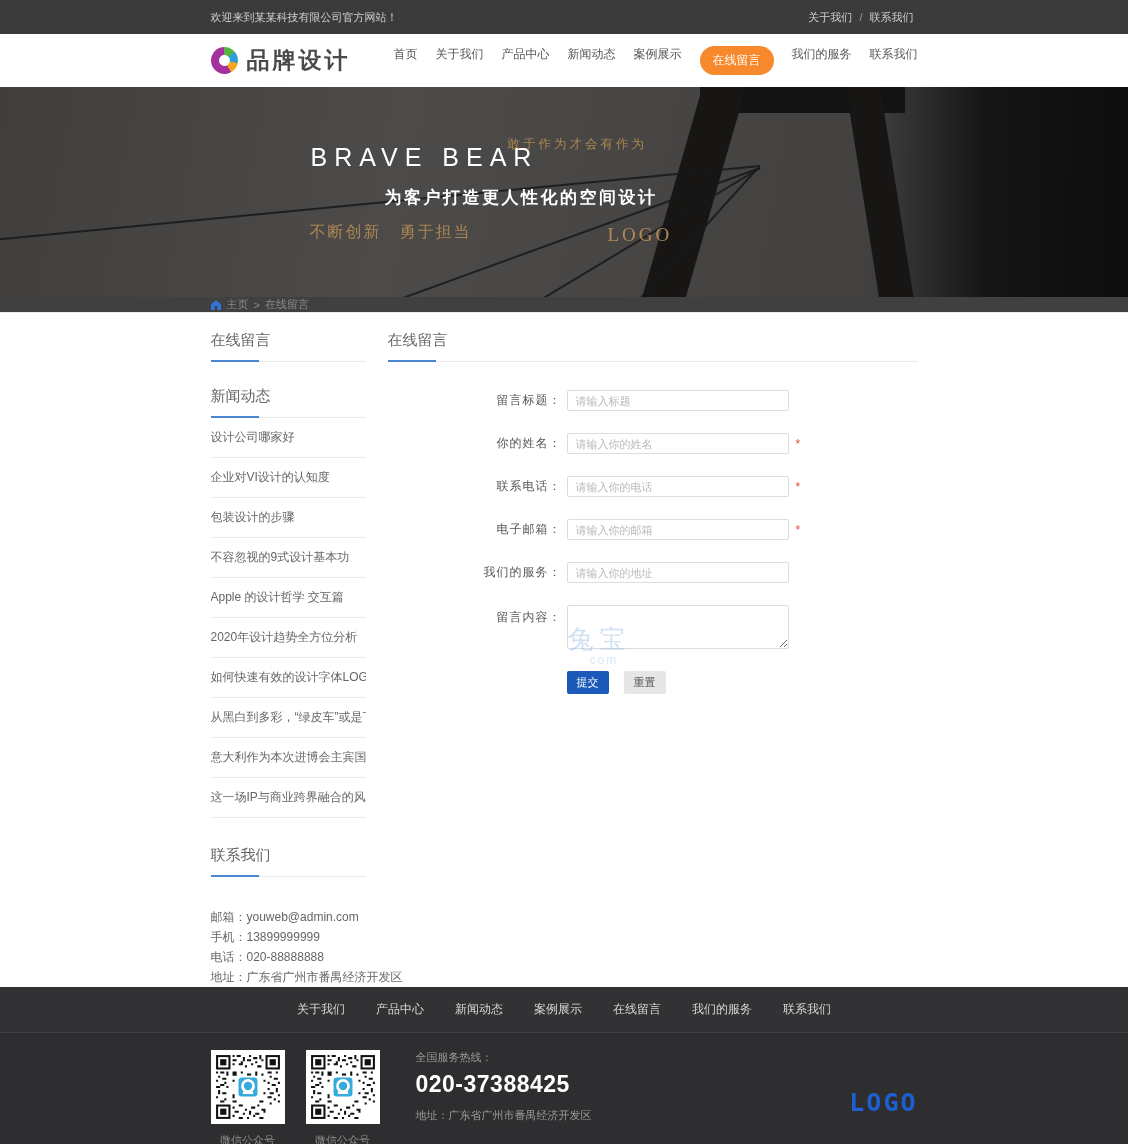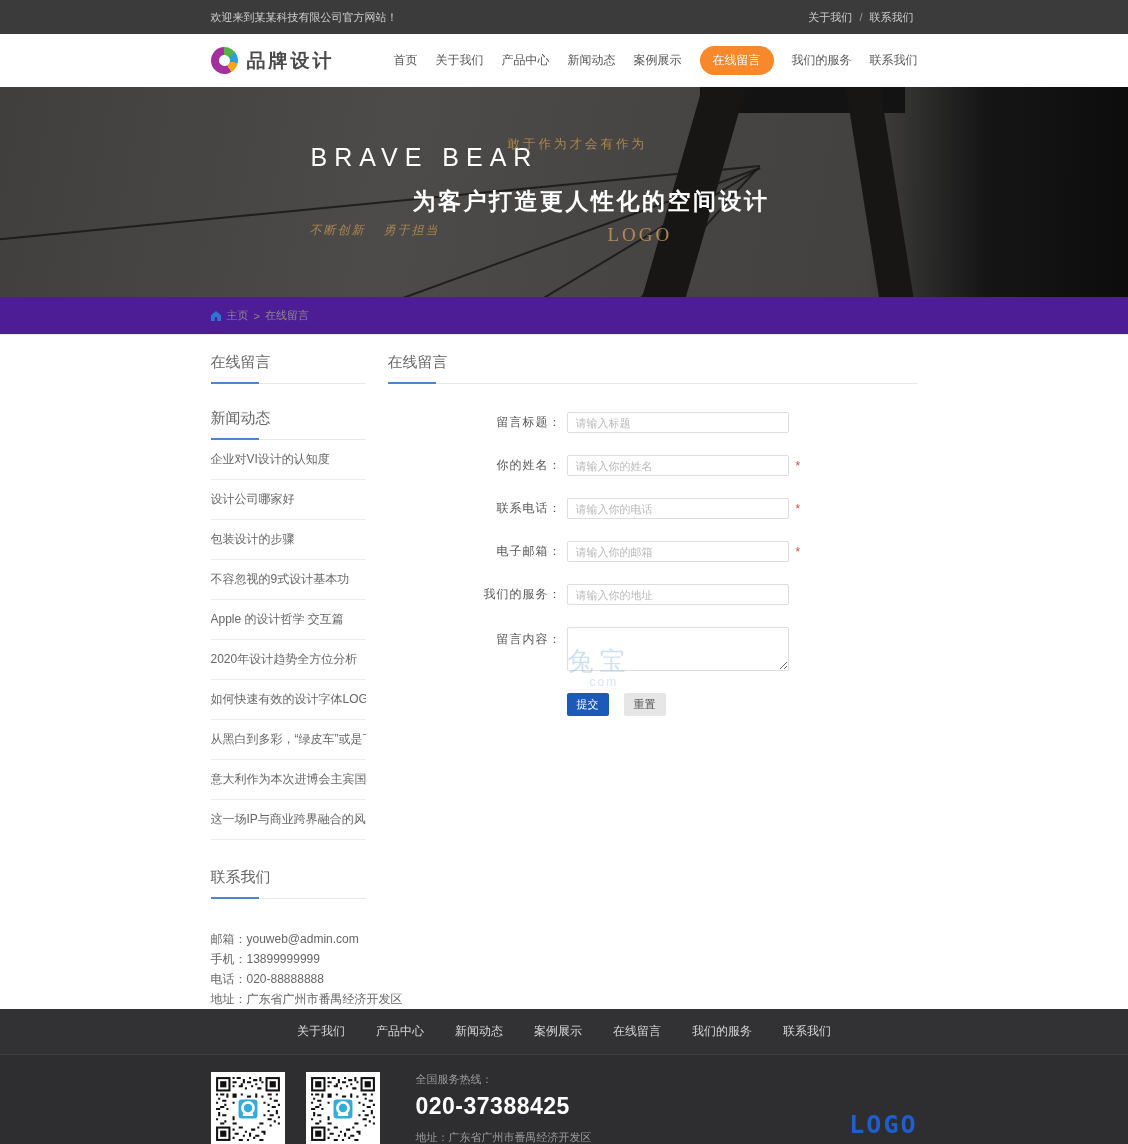--- a/index.html
+++ b/index.html
@@ -19,22 +19,22 @@
 
   
   .header { height:53px; background:#fff; }
   .header .container { display:flex; align-items:center; justify-content:space-between; height:100%; }
   .logo { display:flex; align-items:center; gap:9px; cursor:pointer; }
   .logo-icon { width:27px; height:27px; border-radius:50%; position:relative;
     background:conic-gradient(from 8deg, #56b447 0 15%, #2d9fd8 15% 29%, #f6a31e 29% 43%, #a3309c 43% 100%);
     transform:rotate(-12deg);
   }
   .logo-icon::after { content:""; position:absolute; left:8px; top:8px; width:11px; height:11px; background:#fff; border-radius:50%; }
-  .logo-text { font-family:Liberation Mono, monospace; font-size:19px; color:#4a4a4a; letter-spacing:3px; font-weight:bold; }
-  .nav { display:flex; align-items:center; gap:18px; }
+  .logo-text { font-family:Liberation Mono, monospace; font-size:23px; color:#4a4a4a; letter-spacing:3px; font-weight:bold; }
+  .nav { display:flex; align-items:flex-start; gap:18px; }
   .nav a { font-size:12px; color:#555; text-decoration:none; white-space:nowrap; }
   .nav a.active { background:#f7882b; color:#fff; padding:6px 13px; border-radius:20px; }
 
   
   .hero { height:210px; position:relative; overflow:hidden;
     background:linear-gradient(100deg,#403f3e 0%,#4c4b4a 35%,#464544 58%,#3e3d3c 100%);
   }
   .hero-right { position:absolute; top:0; right:0; width:260px; height:100%; z-index:1;
     background:linear-gradient(to right, rgba(16,16,16,0) 0%, rgba(14,14,14,.85) 45%, #0d0d0d 100%);
   }
@@ -44,27 +44,27 @@
   .pylon-cap { left:700px; top:0; width:205px; height:26px; background:#141313; }
   .cable { position:absolute; height:2px; background:rgba(24,24,23,.85); transform-origin:right center; z-index:1; }
   .cable1 { right:368px; top:78px; width:790px; transform:rotate(-5.5deg); }
   .cable2 { right:368px; top:80px; width:560px; transform:rotate(-20deg); }
   .cable3 { right:368px; top:80px; width:380px; transform:rotate(-31deg); }
   .cable4 { right:372px; top:82px; width:220px; transform:rotate(-48deg); }
   .hero .container { height:100%; z-index:2; }
   .hero-text { position:absolute; white-space:nowrap; z-index:2; }
   .h-en { left:100px; top:56px; font-size:25px; letter-spacing:7px; color:#fff; font-weight:500; }
   .h-gold-right { left:297px; top:49px; font-size:12.5px; color:#ad8650; letter-spacing:3px; }
-  .h-sub { left:174px; top:99px; font-size:23px; font-weight:bold; letter-spacing:2.5px; color:#fff;margin-left:28px; }
-  .h-gold-left { left:99px; top:135px; font-size:12px; color:#ad8650; letter-spacing:2px;font-style:italic; }
+  .h-sub { left:174px; top:99px; font-size:17px; font-weight:bold; letter-spacing:2.5px; color:#fff; }
+  .h-gold-left { left:99px; top:135px; font-size:16px; color:#ad8650; letter-spacing:2px; }
   .h-gold-left span + span { margin-left:18px; }
   .h-about { left:397px; top:137px; font-size:19px; color:#b28a55; font-family:"Liberation Serif", serif; letter-spacing:3px; }
 
   
-  .breadcrumb { height:38px; background:#4c1d95; border-bottom:1px solid #ececec; }
+  .breadcrumb { height:16px; background:#404040; border-bottom:1px solid #ececec; }
   .breadcrumb .container { display:flex; align-items:center; height:100%; gap:5px; font-size:11px; color:#8a8a8a; }
   .breadcrumb a { color:#8a8a8a; text-decoration:none; }
   .home-icon { display:inline-flex; margin-right:1px; }
 
   
   .main { background:#fff; min-height:612px; padding-top:18px; }
   .main .container { display:flex; align-items:flex-start; }
   .aside { width:155px; margin-right:22px; flex:none; }
   .content-col { width:530px; flex:none; position:relative; }
   .sec-title { font-size:15px; color:#666; padding-bottom:11px; border-bottom:1px solid #e9e9e9; position:relative; }
@@ -221,22 +221,22 @@
 </div>
 
 <div class="main">
   <div class="container">
 
     <aside class="aside">
       <div class="sec-title">在线留言</div>
 
       <div class="sec-title mt">新闻动态</div>
       <ul class="news-list">
+        <li>设计公司哪家好</li>
         <li>企业对VI设计的认知度</li>
-        <li>设计公司哪家好</li>
         <li>包装设计的步骤</li>
         <li>不容忽视的9式设计基本功</li>
         <li>Apple 的设计哲学 交互篇</li>
         <li>2020年设计趋势全方位分析</li>
         <li>如何快速有效的设计字体LOGO</li>
         <li>从黑白到多彩，“绿皮车”或是下个流行</li>
         <li>意大利作为本次进博会主宾国，将进一步</li>
         <li>这一场IP与商业跨界融合的风云际会，你</li>
       </ul>
 

